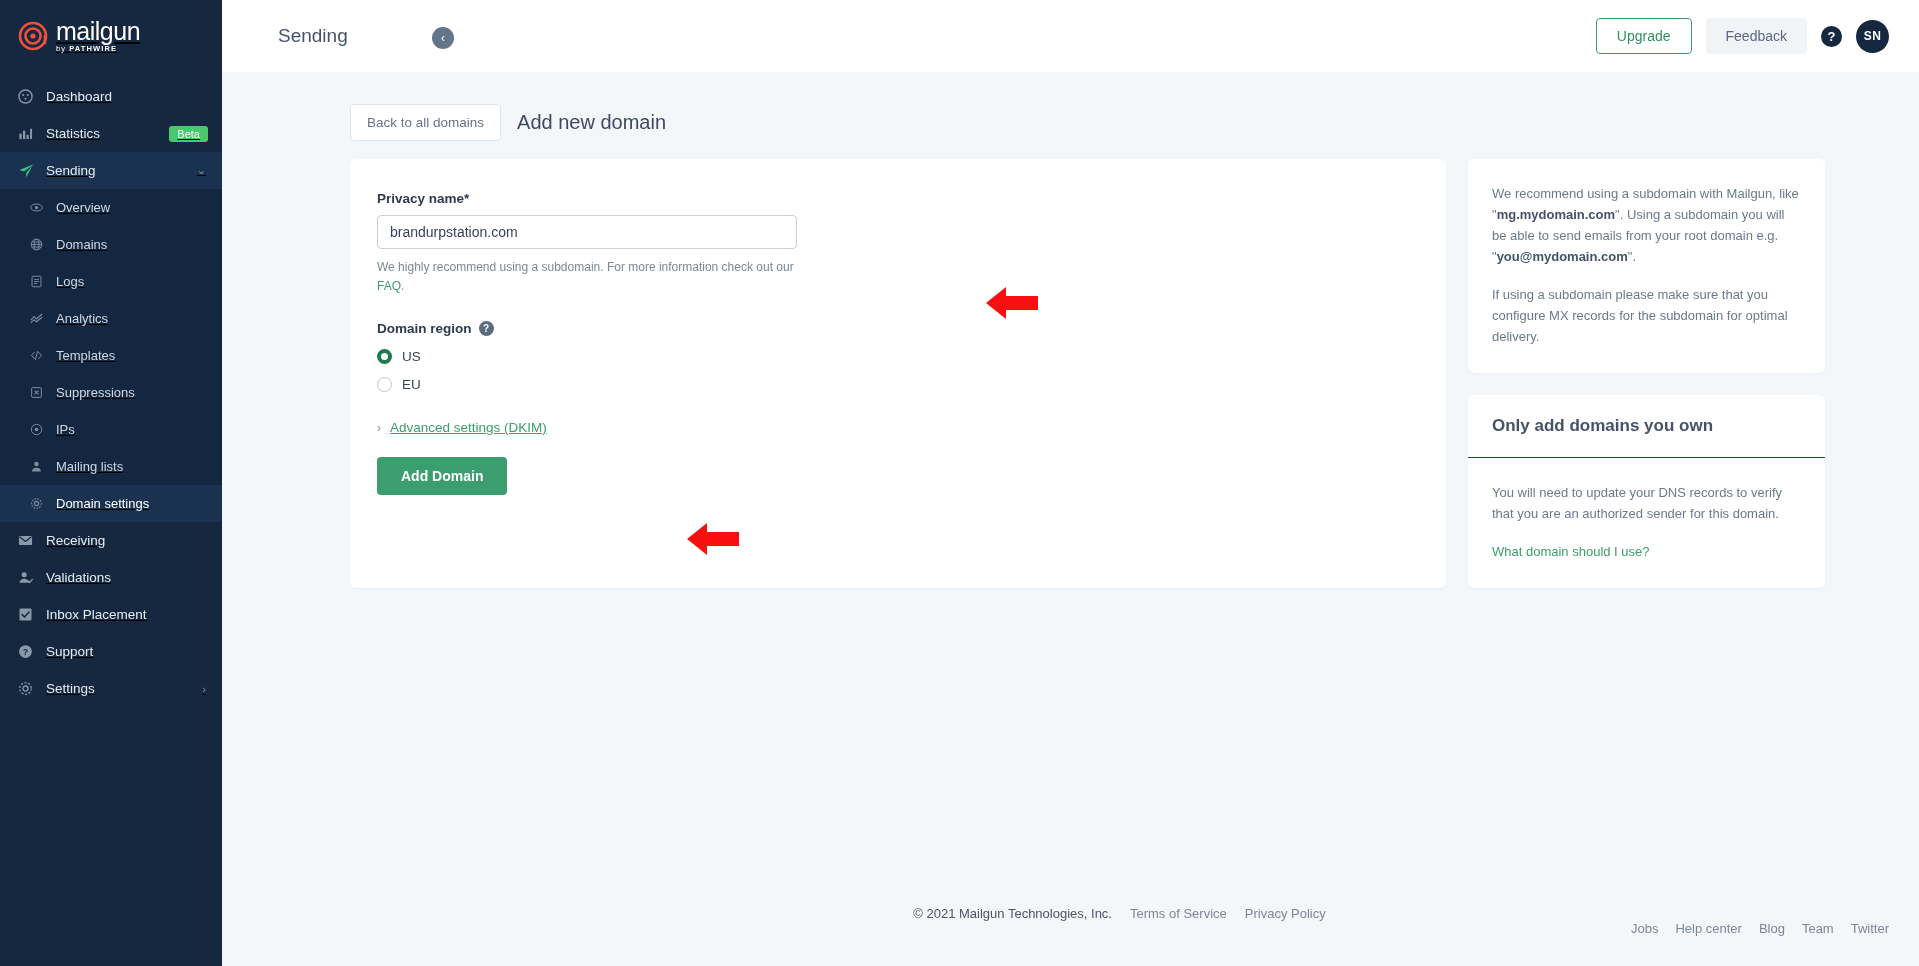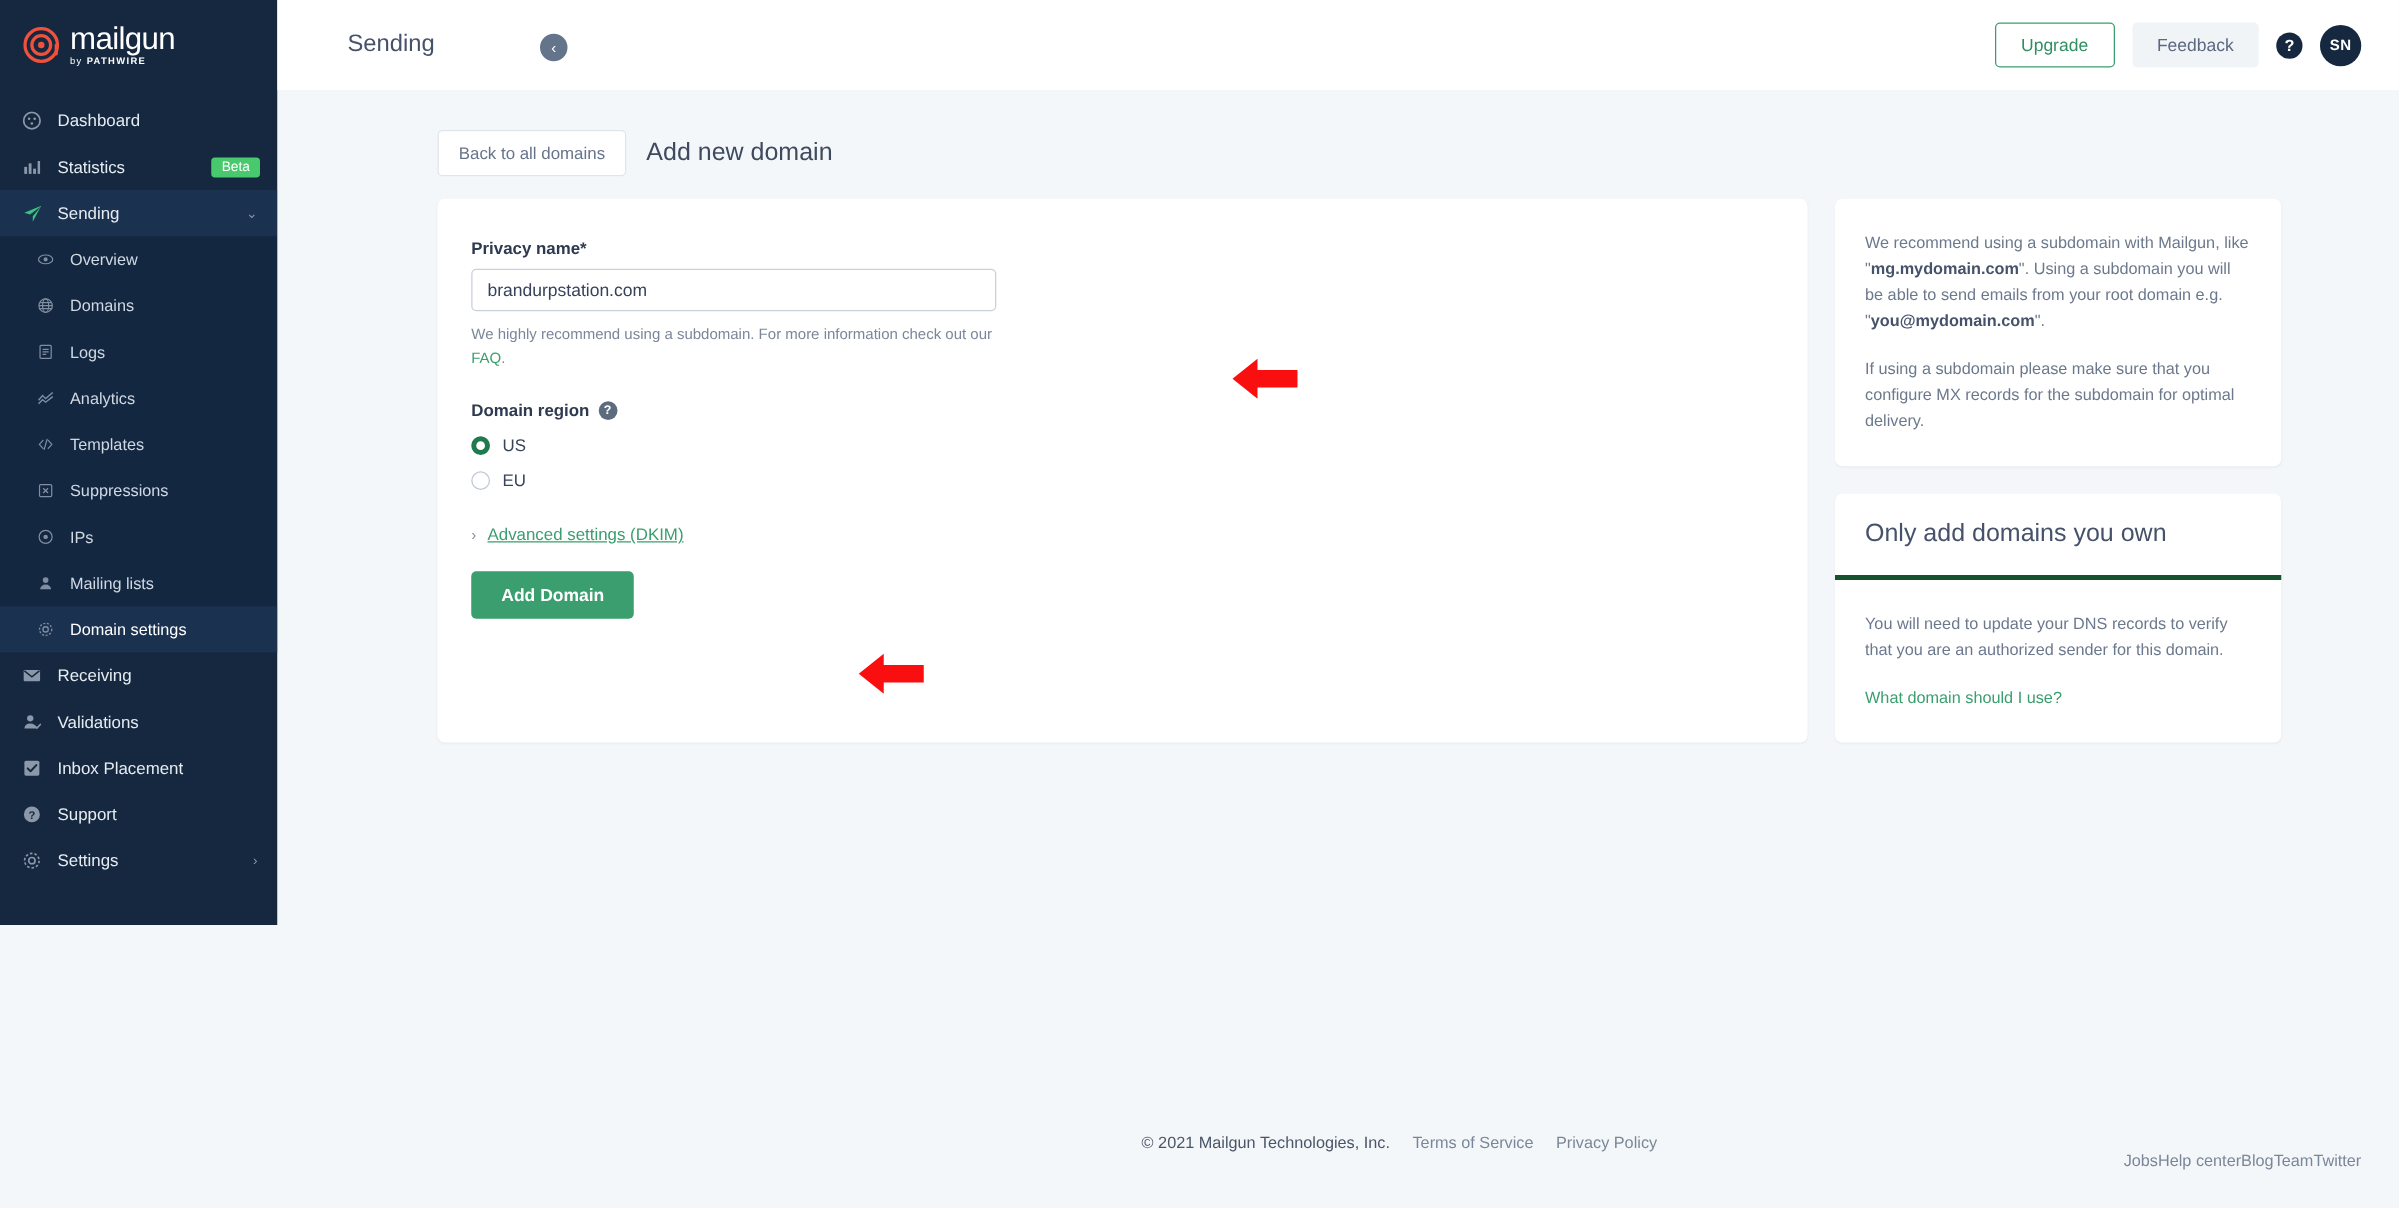--- a/index.html
+++ b/index.html
@@ -5,22 +5,22 @@
   * { box-sizing: border-box; margin: 0; padding: 0; }
   html, body {
     width: 1919px; height: 966px;
     font-family: "Liberation Sans", sans-serif;
     background: #f4f7fa; overflow: hidden;
   }
   .app { display: flex; width: 1919px; height: 966px; position: relative; }
 
   
   .sidebar {
-    width: 222px; height: 740px; background: #15283f;
-    flex: 0 0 222px; position: relative; overflow: hidden;
+    width: 222px; height: 966px; background: #15283f;
+    flex: 0 0 222px; position: relative; overflow: hidden; text-decoration: underline;
   }
   .logo-wrap { height: 72px; display: flex; align-items: center; padding-left: 18px; }
   .logo-mark { width: 30px; height: 30px; flex: 0 0 30px; position: relative; }
   .logo-text { margin-left: 8px; display: flex; flex-direction: column; justify-content: center; }
   .logo-word { color: #fff; font-size: 25px; letter-spacing: -0.5px; line-height: 24px; font-weight: 400; }
   .logo-sub { color: #fff; font-size: 7.5px; letter-spacing: 1.1px; font-weight: 700; margin-top: 1px; }
   .logo-sub em { font-style: normal; font-weight: 400; }
 
   .nav { margin-top: 6px; }
   .nav-item {
@@ -125,31 +125,31 @@
     margin-top: 22px; background: #3a9e6e; color: #fff; border: none;
     font-size: 14px; font-weight: 700; padding: 11px 24px; border-radius: 4px; cursor: pointer;
   }
 
   
   .aside { width: 357px; flex: 0 0 357px; display: flex; flex-direction: column; gap: 22px; }
   .info-card { background: #fff; border-radius: 6px; box-shadow: 0 1px 2px rgba(20,40,70,.05); }
   .info-body { padding: 24px 24px 26px 24px; font-size: 13px; color: #6c798d; line-height: 1.62; }
   .info-body b { color: #46526a; }
   .info-body p + p { margin-top: 17px; }
-  .info-head { padding: 21px 24px; font-size: 20px; color: #46526a; border-bottom: 4px solid #14532d; }
+  .info-head { padding: 21px 24px; font-size: 17px; color: #46526a; border-bottom: 1px solid #14532d; font-weight: bold; }
   .info-link { color: #3a9e6e; text-decoration: none; }
 
   
   .footer {
     position: absolute; left: 0; bottom: 0; width: 100%; height: 60px;
     display: flex; align-items: center; padding: 0 30px 0 128px; font-size: 13px; flex-direction: column;
   }
   .footer-left { display: flex; align-items: center; gap: 18px; color: #4a5568; }
   .footer-left a { color: #7b8799; text-decoration: none; }
-  .footer-right { margin-left: auto; display: flex; }
+  .footer-right { margin-left: auto; display: flex; gap: 17px; }
   .footer-right a { color: #7b8799; text-decoration: none; }
 
   
   .arrow { position: absolute; z-index: 40; }
 </style>
 </head>
 <body>
 
 <div class="app">
 

